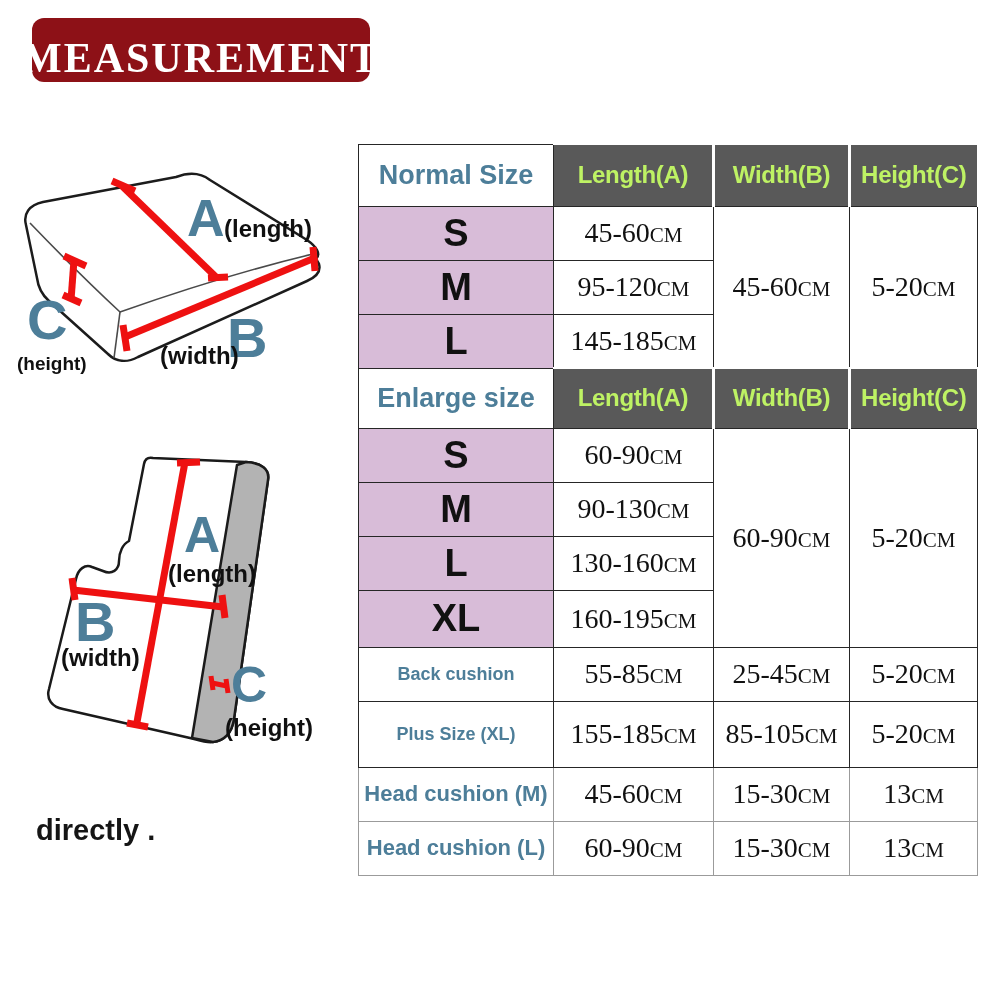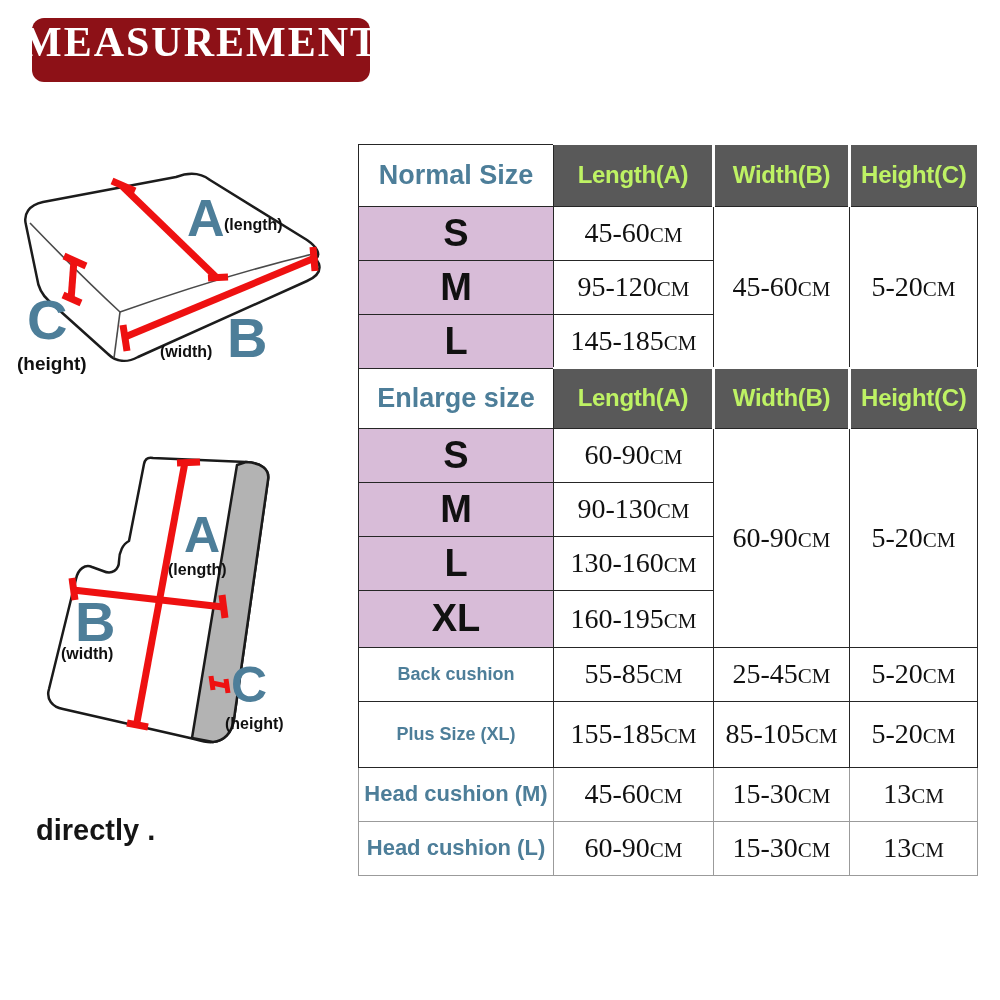--- a/index.html
+++ b/index.html
@@ -4,30 +4,30 @@
 <style>
   html,body { margin:0; padding:0; }
   body {
     width:1000px; height:1000px; position:relative; overflow:hidden;
     background:#ffffff; font-family:"Liberation Sans", sans-serif;
   }
   
   .badge {
     position:absolute; left:32px; top:18px; width:338px; height:64px;
     background:#8d1117; border-radius:12px;
-    display:flex; align-items:flex-start; justify-content:center;
+    display:flex; align-items:flex-end; justify-content:center;
   }
   .badge span {
     color:#ffffff; font-family:"Liberation Serif", serif; font-weight:bold;
     font-size:42px; letter-spacing:2px;
   }
   
   .dia { position:absolute; }
   .big-letter { position:absolute; color:#4d7e99; font-weight:bold; line-height:1; }
-  .sub-label  { position:absolute; color:#101010; font-weight:bold; font-size:16px; line-height:1; }
+  .sub-label  { position:absolute; color:#101010; font-weight:bold; font-size:24px; line-height:1; }
   
   .note {
     position:absolute; left:36px; top:806px; width:330px;
     font-size:29px; font-weight:600; color:#151515; line-height:48px;
   }
   
   table.size-table {
     position:absolute; left:358px; top:143px; width:619px;
     border-collapse:collapse; table-layout:fixed;padding-left:11px;
   }

